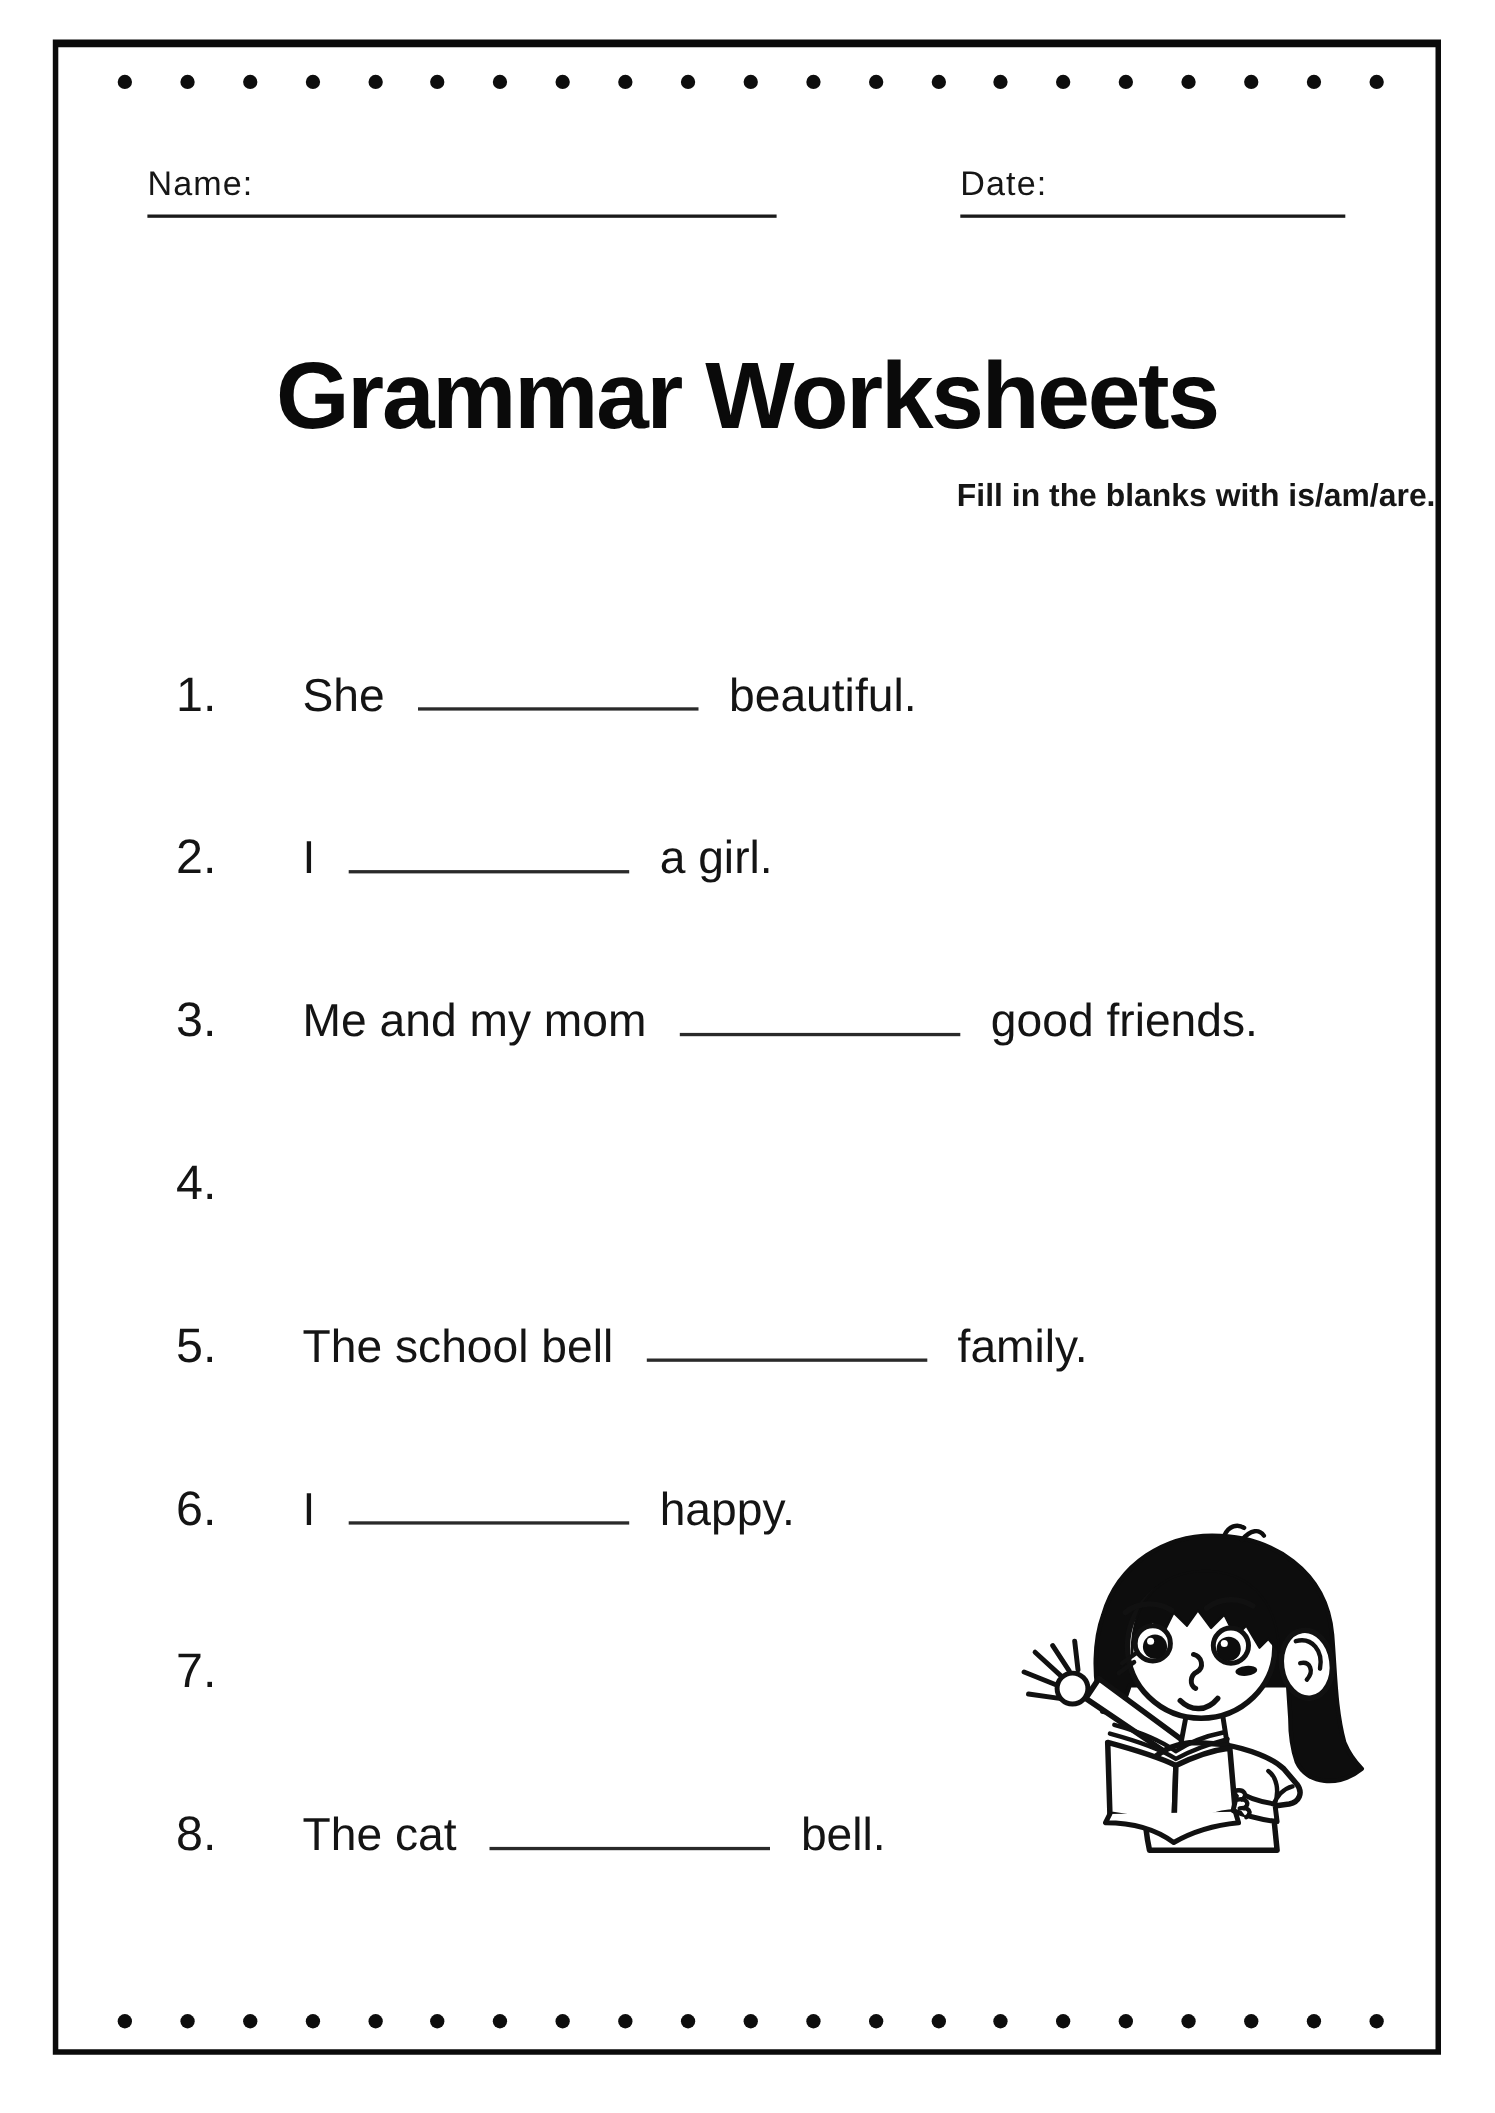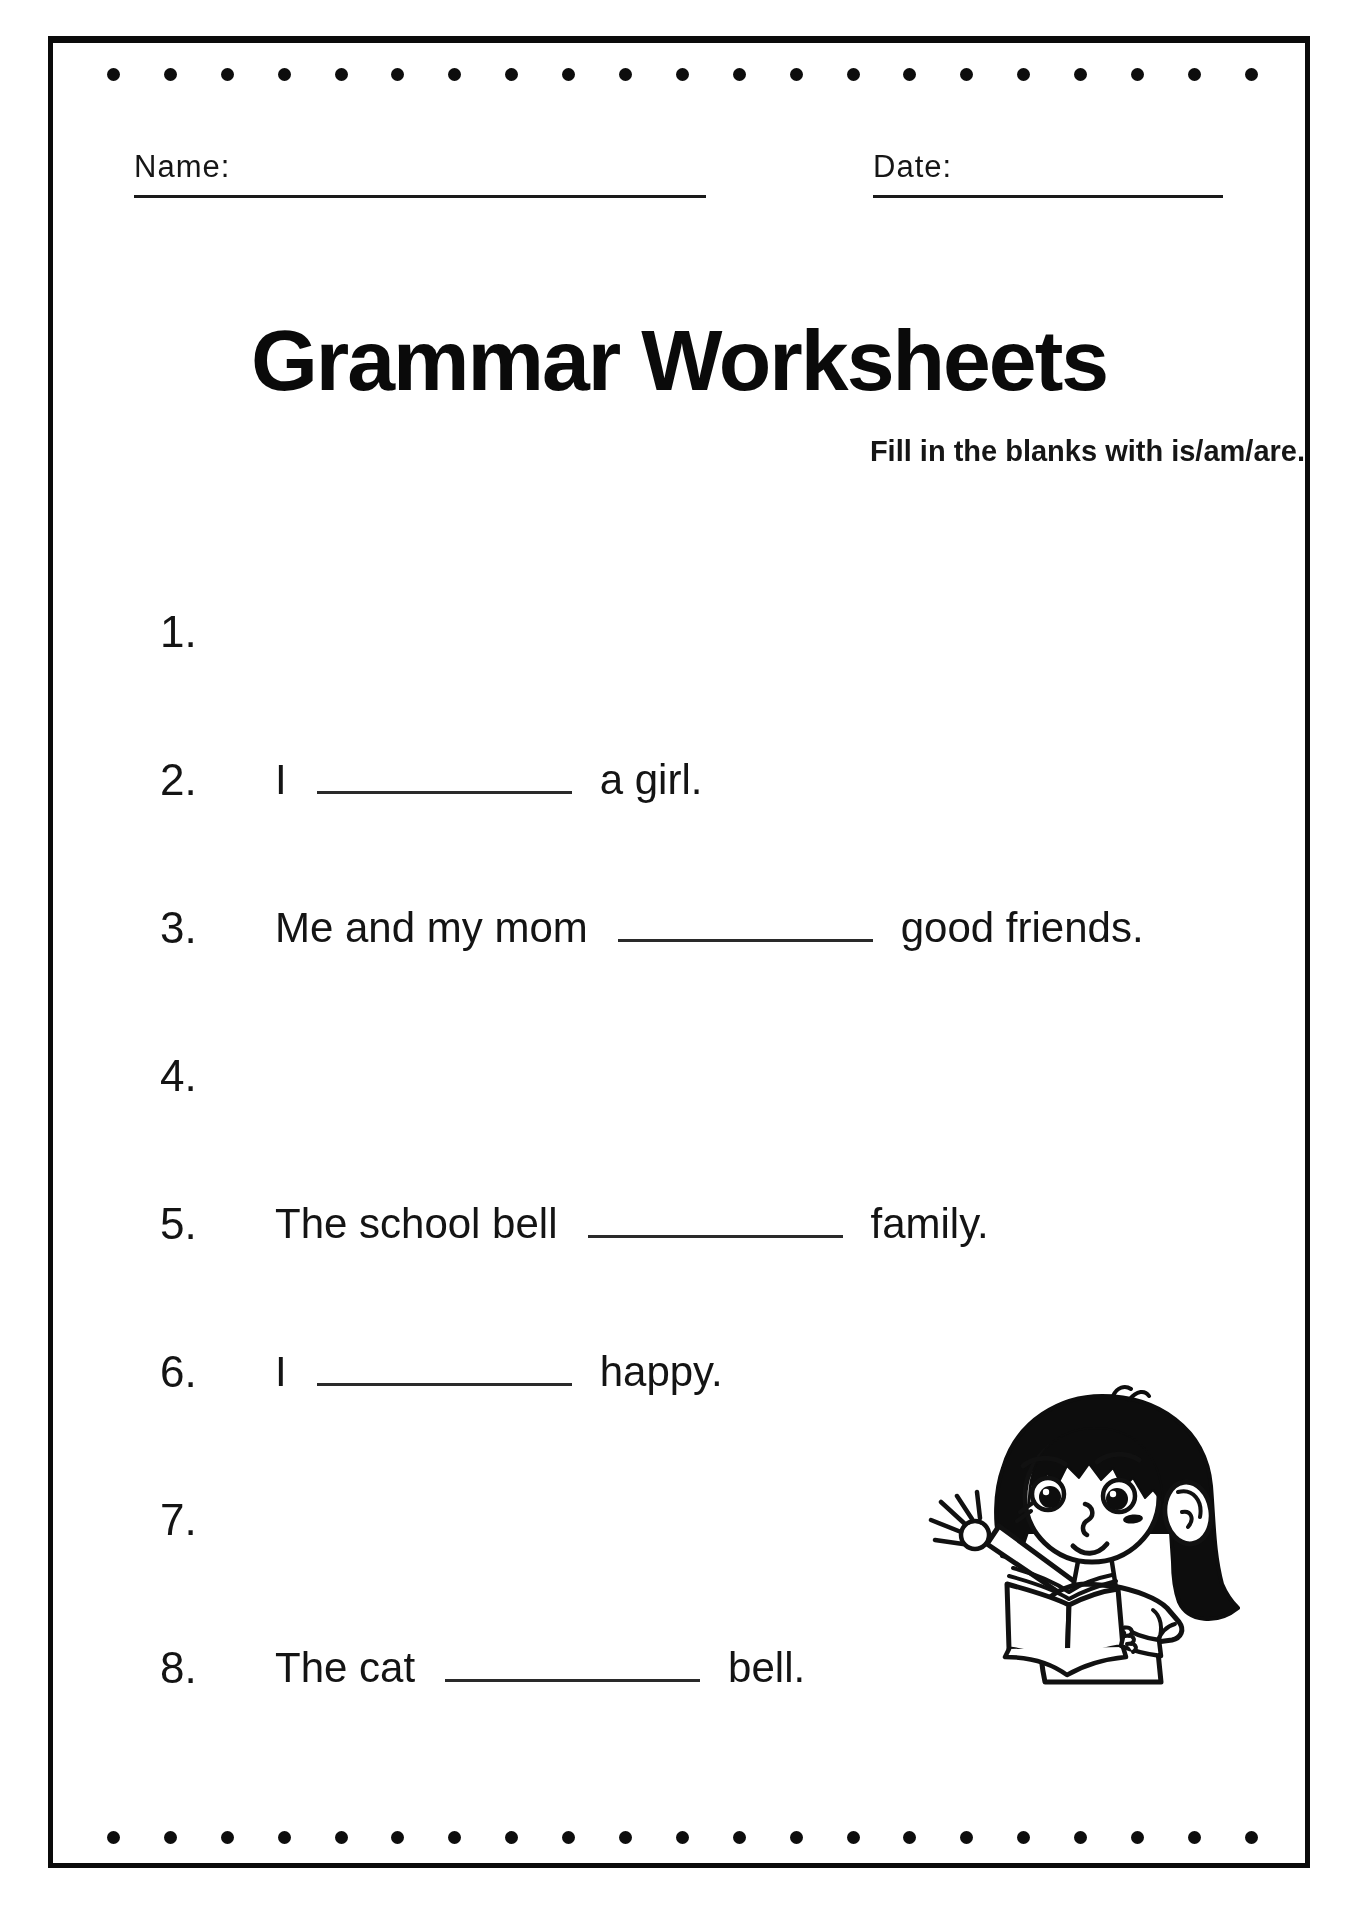--- a/index.html
+++ b/index.html
@@ -77,20 +77,21 @@
   <div class="field-group date">
     <span class="field-label">Date:</span>
     <div class="field-line"></div>
   </div>
 
   <div class="title">Grammar Worksheets</div>
   <div class="subtitle">Fill in the blanks with is/am/are.</div>
 
   <div class="q-row" style="top:561px">
     <span class="q-num">1.</span>
+    <span class="q-text"><span>She</span><span class="blank"></span><span>beautiful.</span></span>
   </div>
   <div class="q-row" style="top:709px">
     <span class="q-num">2.</span>
     <span class="q-text"><span>I</span><span class="blank"></span><span>a girl.</span></span>
   </div>
   <div class="q-row" style="top:857px">
     <span class="q-num">3.</span>
     <span class="q-text"><span>Me and my mom</span><span class="blank"></span><span>good friends.</span></span>
   </div>
   <div class="q-row" style="top:1005px">

